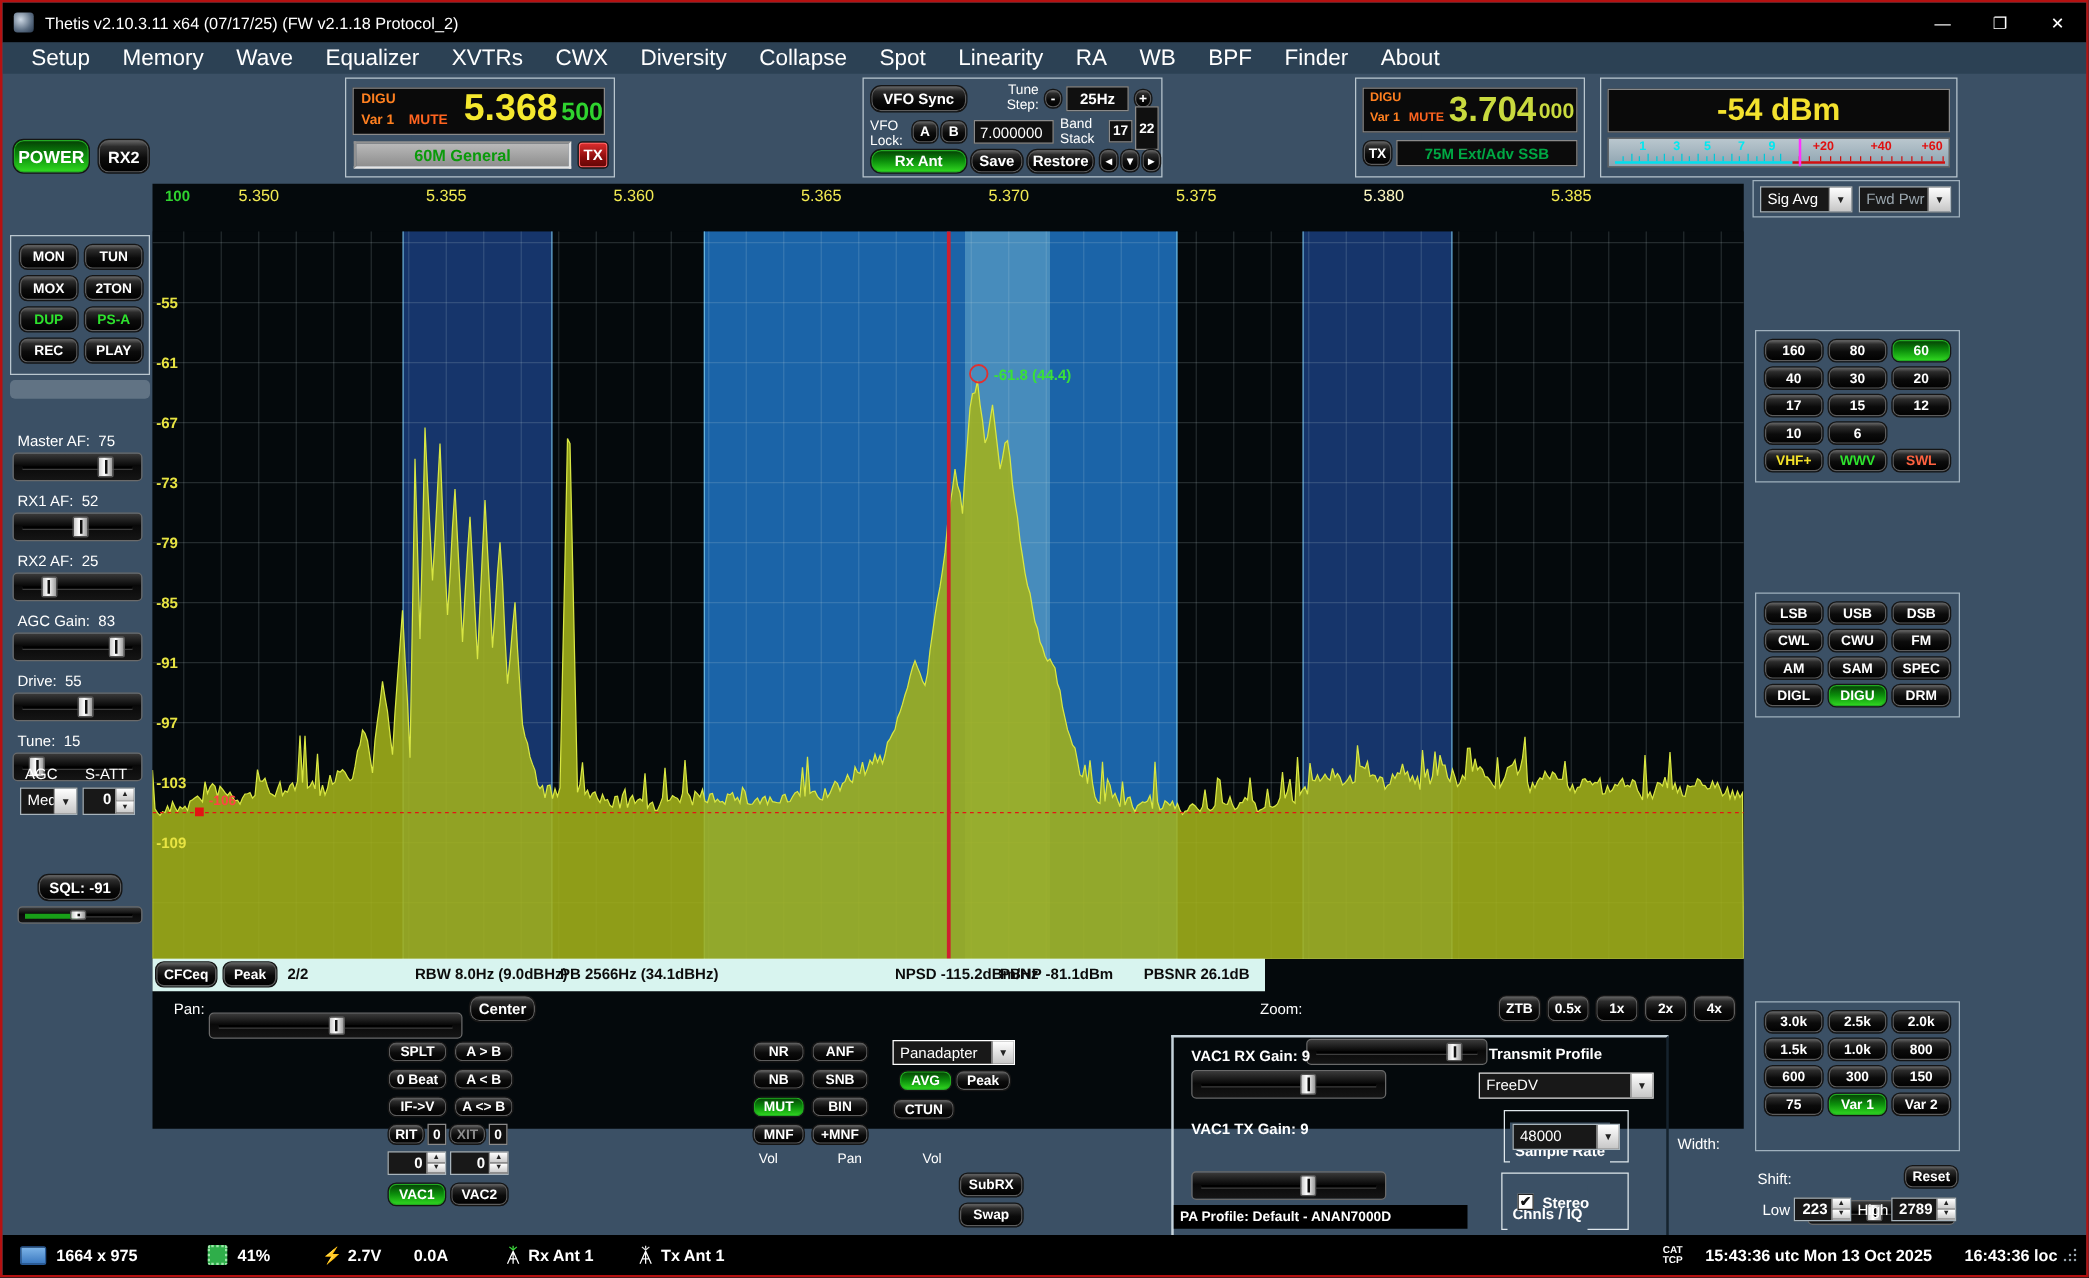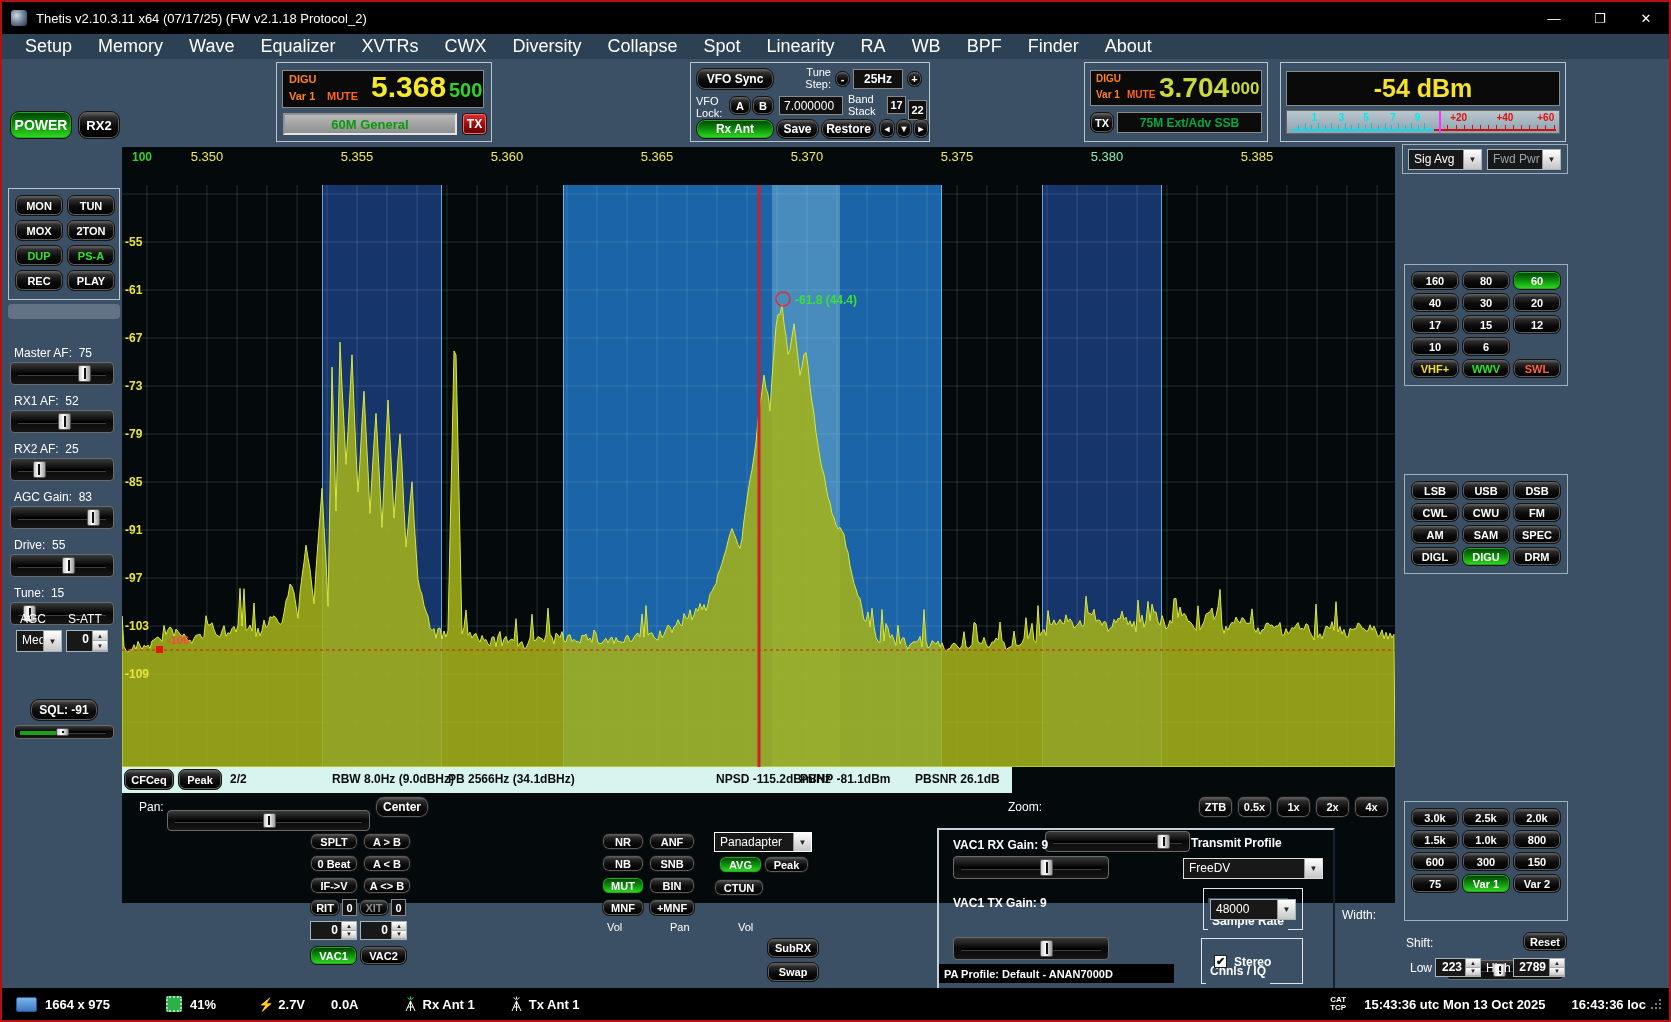--- a/index.html
+++ b/index.html
@@ -112,21 +112,21 @@
     <div class="abs lbl" style="left:104px;top:3px;width:36px;white-space:normal;font-size:11px;line-height:12px;text-align:right;">Tune Step:</div>
     <div class="abs btn sm" style="left:144px;top:8px;width:15px;height:16px;">-</div>
     <div class="abs valbox" style="left:162px;top:6px;width:50px;height:20px;font-size:12px;">25Hz</div>
     <div class="abs btn sm" style="left:216px;top:8px;width:15px;height:16px;">+</div>
     <div class="abs lbl" style="left:5px;top:32px;width:32px;white-space:normal;font-size:11px;line-height:12px;">VFO Lock:</div>
     <div class="abs btn sm" style="left:38px;top:33px;width:22px;height:19px;">A</div>
     <div class="abs btn sm" style="left:61px;top:33px;width:22px;height:19px;">B</div>
     <div class="abs valbox" style="left:88px;top:33px;width:64px;height:19px;justify-content:flex-start;padding-left:4px;font-weight:normal;font-size:12px;">7.000000</div>
     <div class="abs lbl" style="left:157px;top:30px;width:38px;white-space:normal;font-size:11px;line-height:12px;">Band Stack</div>
     <div class="abs valbox" style="left:196px;top:33px;width:19px;height:18px;">17</div>
-    <div class="abs valbox" style="left:217px;top:37px;width:19px;height:20px;">22</div>
+    <div class="abs valbox" style="left:217px;top:22px;width:19px;height:35px;">22</div>
     <div class="abs btn on" style="left:5px;top:56px;width:78px;height:20px;">Rx Ant</div>
     <div class="abs btn" style="left:85px;top:56px;width:43px;height:20px;">Save</div>
     <div class="abs btn" style="left:130px;top:56px;width:55px;height:20px;">Restore</div>
     <div class="abs btn sm" style="left:188px;top:56px;width:16px;height:19px;font-size:9px;">◄</div>
     <div class="abs btn sm" style="left:205px;top:56px;width:16px;height:19px;font-size:9px;">▼</div>
     <div class="abs btn sm" style="left:222px;top:56px;width:16px;height:19px;font-size:9px;">►</div>
   </div>
 
   <div class="abs grp" style="left:1082px;top:60px;width:184px;height:80px;">
     <div class="grp-label">VFO B</div>
@@ -288,21 +288,21 @@
 
   <div class="abs" style="left:120px;top:145px;width:1273px;height:756px;background:#04090c;">
     <div class="abs" style="left:10px;top:3px;color:#2fd32f;font-size:12px;font-weight:bold;">100</div>
     <div class="abs" id="freq-row" style="left:0;top:2px;width:1273px;height:34px;">
         <div style="position: absolute; top: 0px; width: 64px; text-align: center; color: rgb(242, 234, 82); font-size: 13px; left: 53px;">5.350</div>
         <div style="position: absolute; top: 0px; width: 64px; text-align: center; color: rgb(242, 234, 82); font-size: 13px; left: 203px;">5.355</div>
         <div style="position: absolute; top: 0px; width: 64px; text-align: center; color: rgb(242, 234, 82); font-size: 13px; left: 353px;">5.360</div>
         <div style="position: absolute; top: 0px; width: 64px; text-align: center; color: rgb(242, 234, 82); font-size: 13px; left: 503px;">5.365</div>
         <div style="position: absolute; top: 0px; width: 64px; text-align: center; color: rgb(242, 234, 82); font-size: 13px; left: 653px;">5.370</div>
         <div style="position: absolute; top: 0px; width: 64px; text-align: center; color: rgb(242, 234, 82); font-size: 13px; left: 803px;">5.375</div>
-        <div style="position: absolute; top: 0px; width: 64px; text-align: center; color: #86efac; font-size: 13px; left: 953px;">5.380</div>
+        <div style="position: absolute; top: 0px; width: 64px; text-align: center; color: #fef9c3; font-size: 13px; left: 953px;">5.380</div>
         <div style="position: absolute; top: 0px; width: 64px; text-align: center; color: rgb(242, 234, 82); font-size: 13px; left: 1103px;">5.385</div>
       </div>
     <svg id="spec-svg" class="abs" style="left:0;top:38px;" width="1273" height="582" viewBox="0 0 1273 582">
         <rect x="0" y="0" width="1273" height="582" fill="#04090c"></rect>
         <rect x="200" y="0" width="120" height="582" fill="#16356b"></rect>
         <rect x="200" y="0" width="1" height="582" fill="rgba(130,205,235,0.75)"></rect>
         <rect x="319" y="0" width="1" height="582" fill="rgba(130,205,235,0.75)"></rect>
         <rect x="441" y="0" width="379" height="582" fill="#1b64a8"></rect>
         <rect x="441" y="0" width="1" height="582" fill="rgba(130,205,235,0.75)"></rect>
         <rect x="819" y="0" width="1" height="582" fill="rgba(130,205,235,0.75)"></rect>

